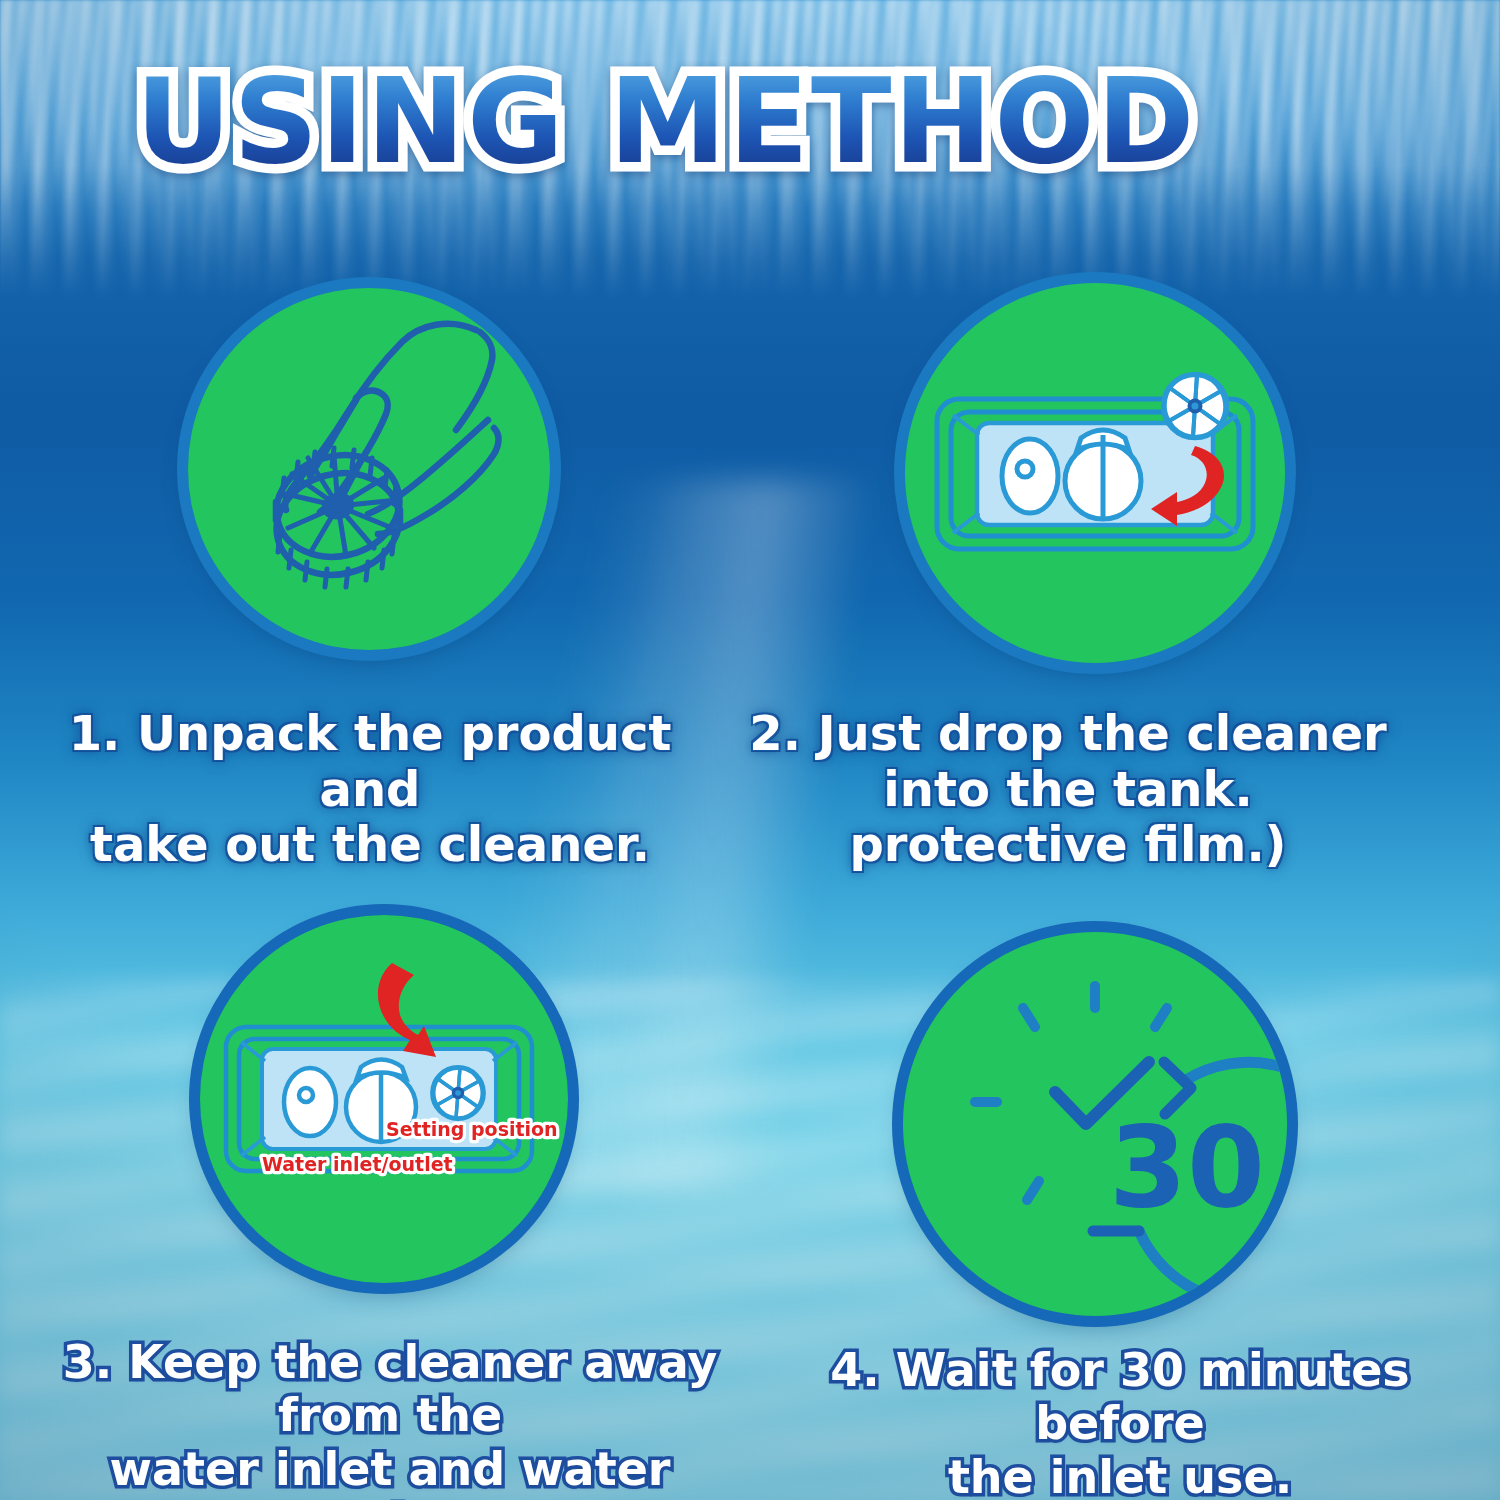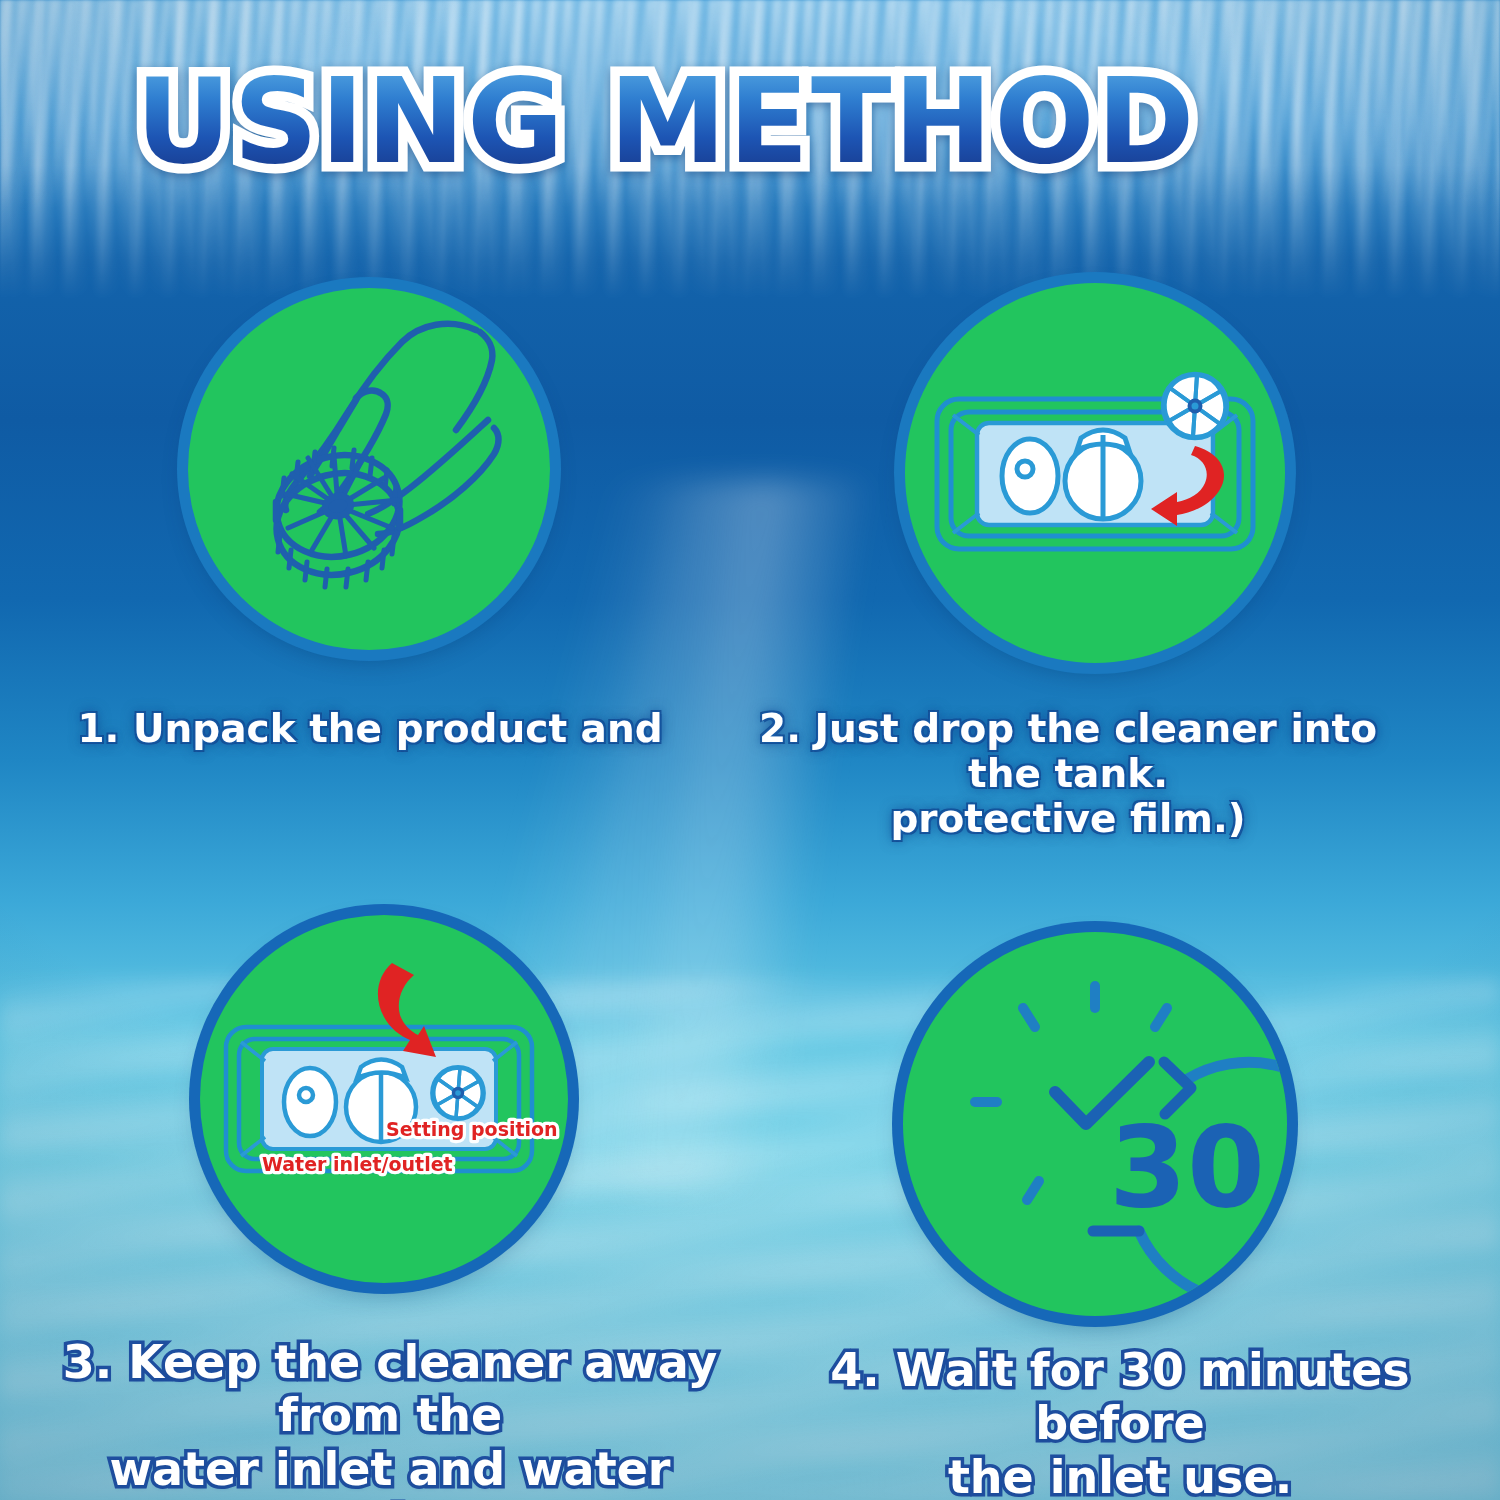--- a/index.html
+++ b/index.html
@@ -129,21 +129,21 @@
 
   .caption{
     position:absolute;
     text-align:center;
     font-family:"DejaVu Sans", sans-serif;
     font-weight:bold;
     line-height:1.16;
     color:#ffffff;
   }
   .caption.dark-bg{
-    font-size:39px;
+    font-size:48px;
     text-shadow:
       0 0 2px #1d64b4, 0 0 6px #1d64b4,
       2px 2px 0 rgba(16,70,140,.85), -2px 2px 0 rgba(16,70,140,.85),
       2px -2px 0 rgba(16,70,140,.85), -2px -2px 0 rgba(16,70,140,.85),
       0 0 14px rgba(12,55,120,.7);
   }
   .caption.light-bg{
     font-size:46px;
     -webkit-text-stroke:7px #1f4fa0;
     paint-order:stroke fill;
@@ -223,20 +223,21 @@
               <path d="M150 218 L124 262"></path>
             <path d="M150 218 L100 240"></path>
           </g>
 
           <ellipse cx="150" cy="218" rx="13" ry="10" transform="rotate(-14 150 218)" fill="#1f5fae"></ellipse>
         </g>
       </svg>
     </div>
     <div class="caption dark-bg" style="left:60px;top:706px;width:620px;">
       <div>1. Unpack the product and</div>
+      <div>take out the cleaner.</div>
     </div>
   </div>
 
   <div class="step">
     <div class="circle" style="left:905px;top:283px;width:380px;height:380px;">
       <svg width="380" height="380" viewBox="0 0 380 380">
 
         <g fill="none" stroke="#1f8fd0" stroke-width="5" stroke-linejoin="round" stroke-linecap="round">
           <rect x="32" y="116" width="316" height="150" rx="22"></rect>
           <rect x="46" y="129" width="288" height="124" rx="18"></rect>

